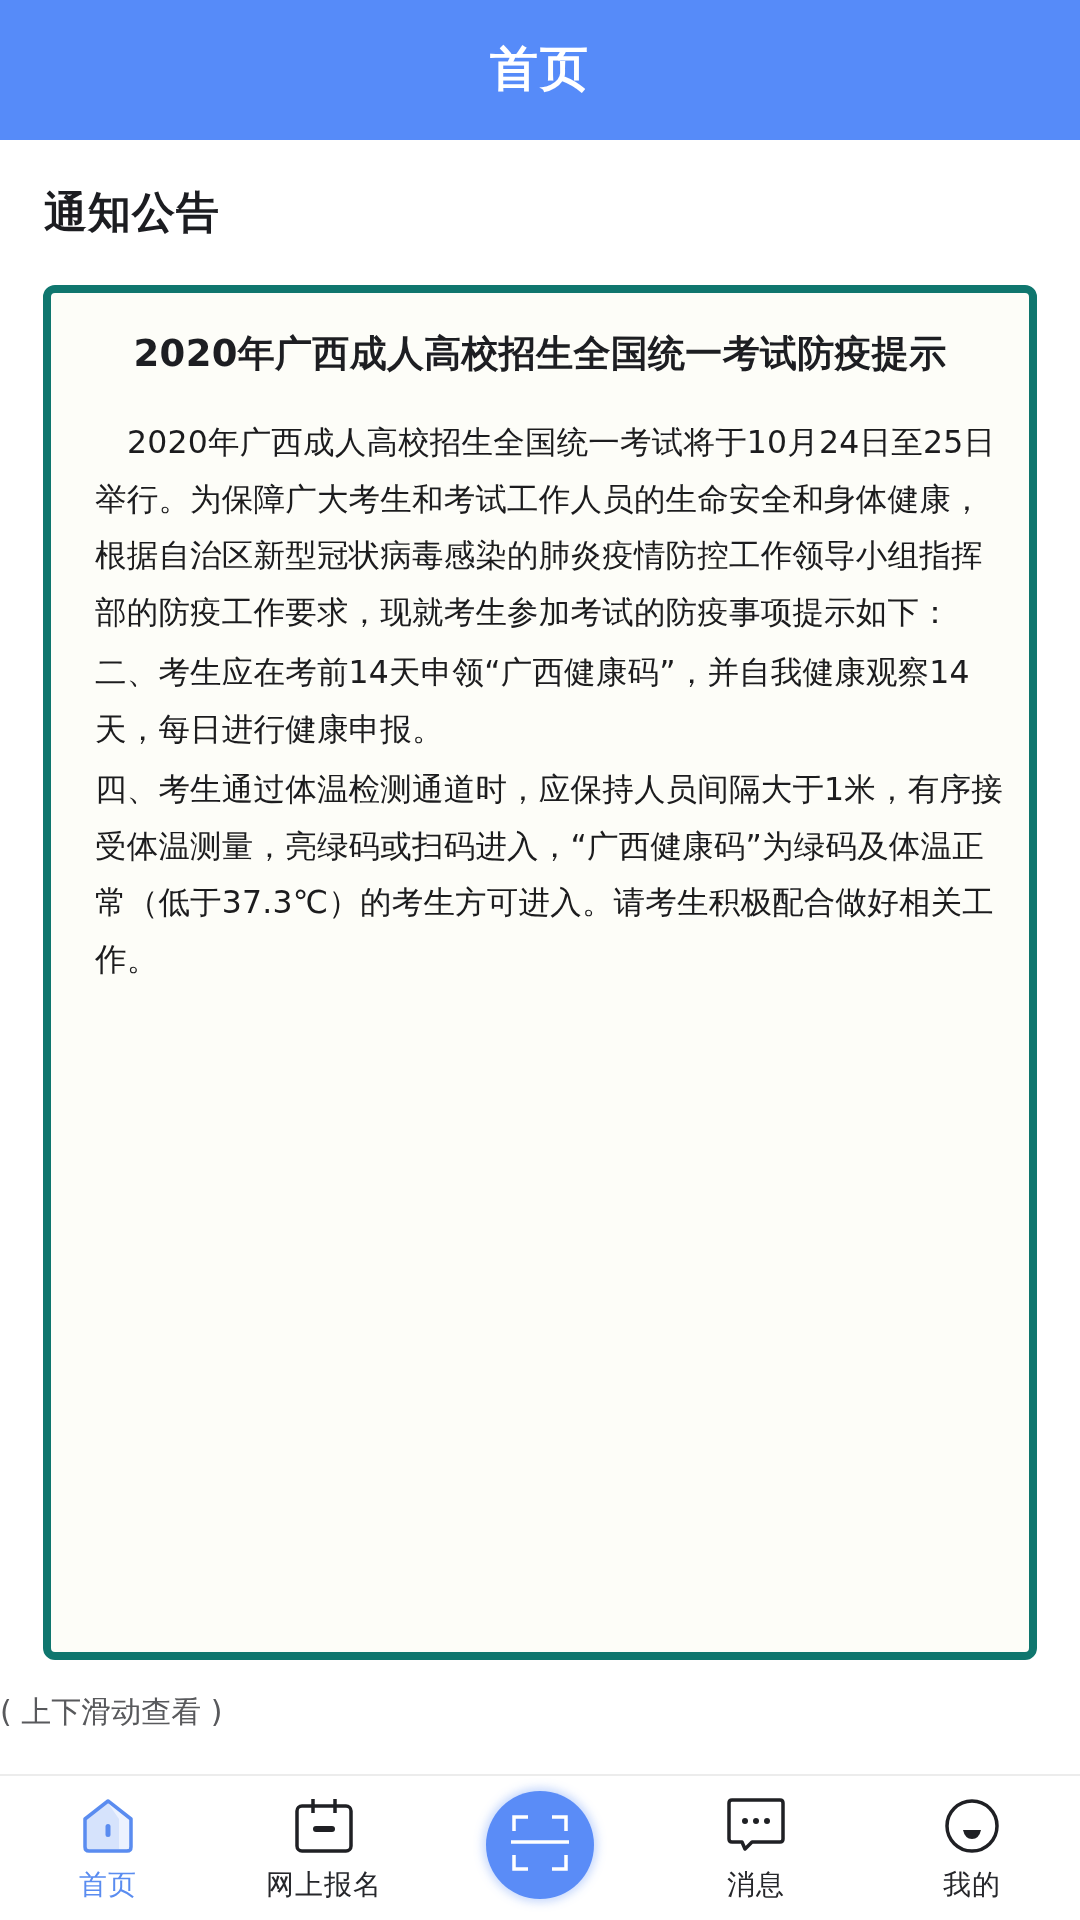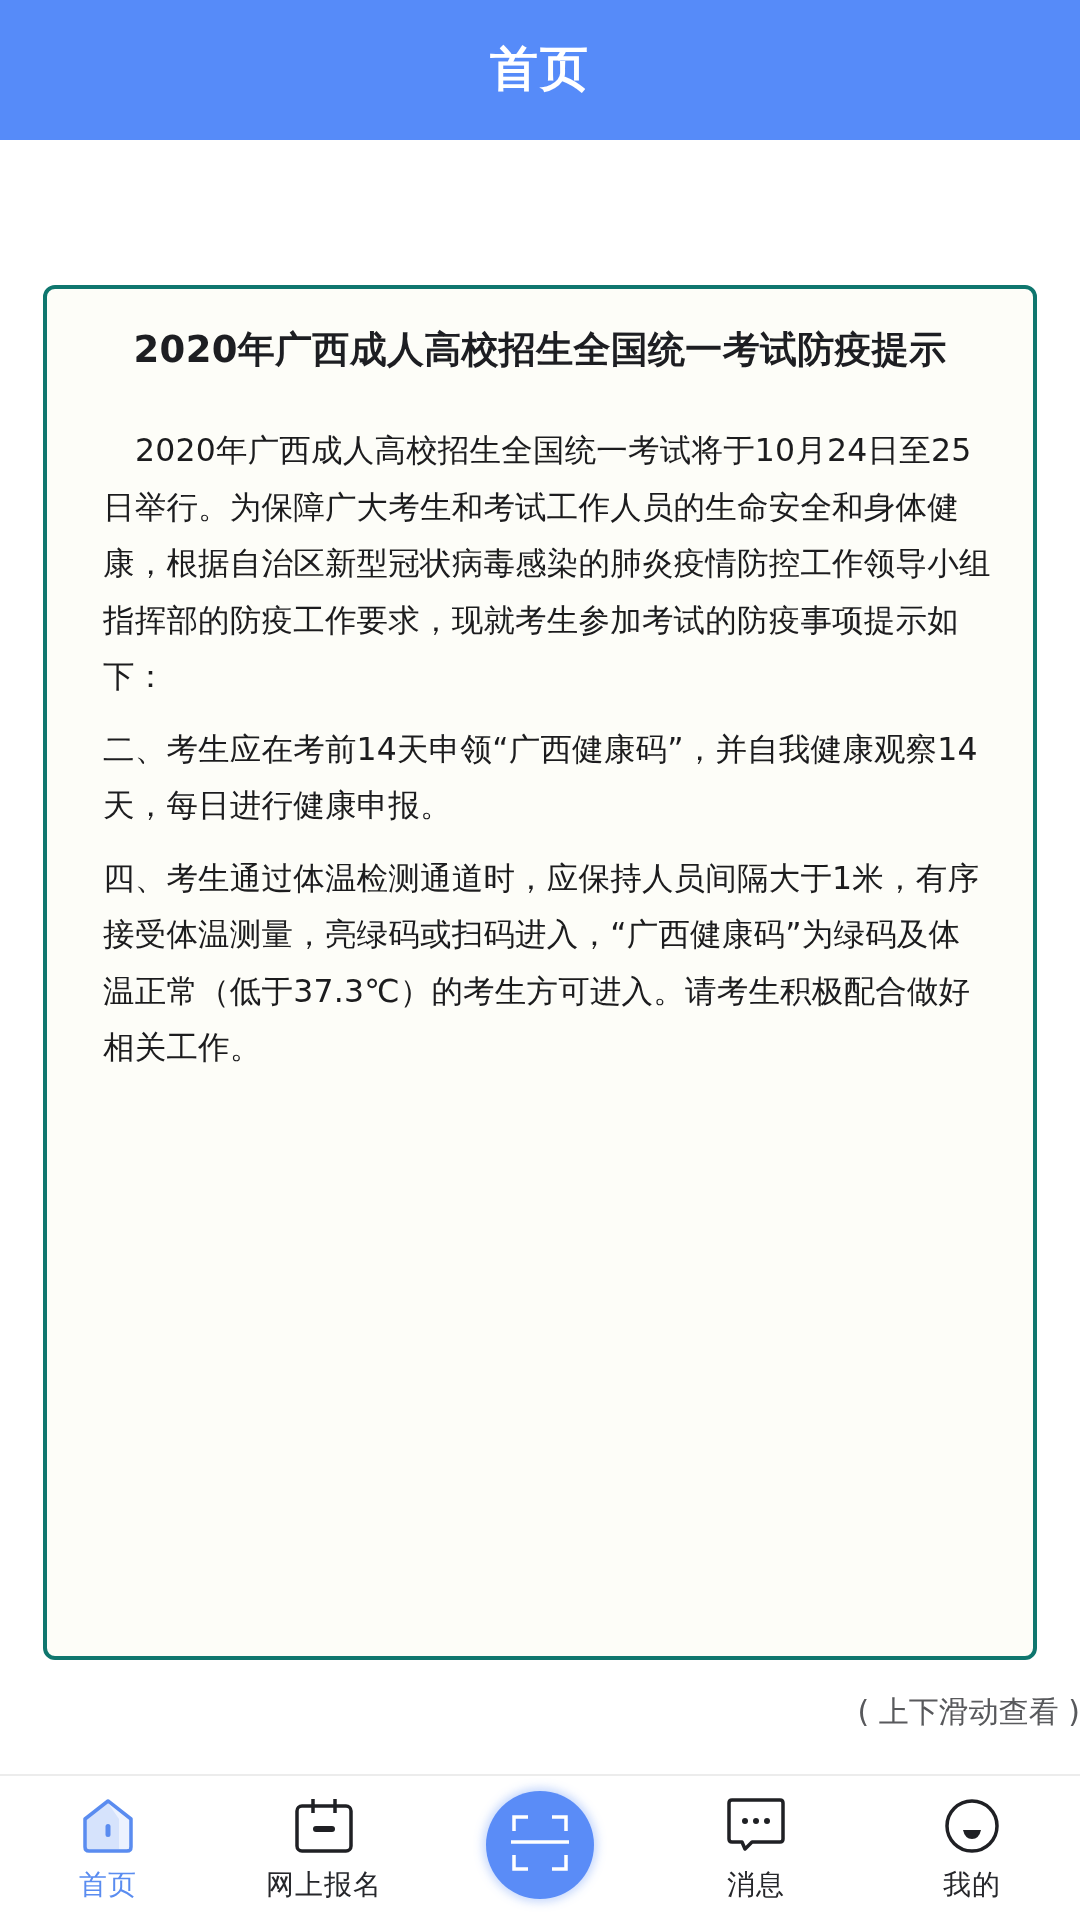--- a/index.html
+++ b/index.html
@@ -26,43 +26,43 @@
     .section-title {
       position: absolute; left: 44px; top: 184px;
       font-size: 43px; font-weight: bold; color: #1c1d21;
       letter-spacing: 1px;
     }
 
     
     .card {
       position: absolute; left: 43px; top: 285px;
       width: 994px; height: 1375px;
-      border: 4px solid #0f766e;
+      border: 8px solid #0f766e;
       border-radius: 12px;
       background: #fdfdf8;
       overflow: hidden;
     }
     .card-title {
       position: absolute; left: 0; top: 36px; width: 100%;
       text-align: center;
       font-size: 37px; font-weight: bold; color: #1d1e22;
       letter-spacing: 0.3px;
     }
     .card-body {
       position: absolute; left: 40px; top: 117px; width: 920px;
       font-size: 31.5px; line-height: 56.5px; color: #1c1c1e;
       letter-spacing: 0.2px;
     }
-    .card-body p { margin: 16px; }
+    .card-body p { margin: 4px; }
     .card-body p.intro { text-indent: 32px; }
 
     
     .scroll-hint {
       position: absolute; left: 0; top: 1692px; width: 1080px;
-      text-align: right; font-size: 30px; color: #58595c;
+      text-align: left; font-size: 30px; color: #58595c;
     }
 
     
     .tabbar {
       position: absolute; left: 0; top: 1774px; width: 1080px; height: 146px;
       border-top: 2px solid #ececec; background: #ffffff;
       display: flex;
     }
     .tab {
       width: 216px; height: 146px; position: relative;
@@ -86,20 +86,21 @@
   </style>
 </head>
 <body>
 
 <div class="app">
 
   <header class="header">
     <h1 class="header-title">首页</h1>
   </header>
 
+  <h2 class="section-title">通知公告</h2>
 
   <div class="card">
     <div class="card-title">2020年广西成人高校招生全国统一考试防疫提示</div>
     <div class="card-body">
       <p class="intro">2020年广西成人高校招生全国统一考试将于10月24日至25日举行。为保障广大考生和考试工作人员的生命安全和身体健康，根据自治区新型冠状病毒感染的肺炎疫情防控工作领导小组指挥部的防疫工作要求，现就考生参加考试的防疫事项提示如下：</p>
       <p>二、考生应在考前14天申领“广西健康码”，并自我健康观察14天，每日进行健康申报。</p>
       <p>四、考生通过体温检测通道时，应保持人员间隔大于1米，有序接受体温测量，亮绿码或扫码进入，“广西健康码”为绿码及体温正常（低于37.3℃）的考生方可进入。请考生积极配合做好相关工作。</p>
     </div>
   </div>
 

